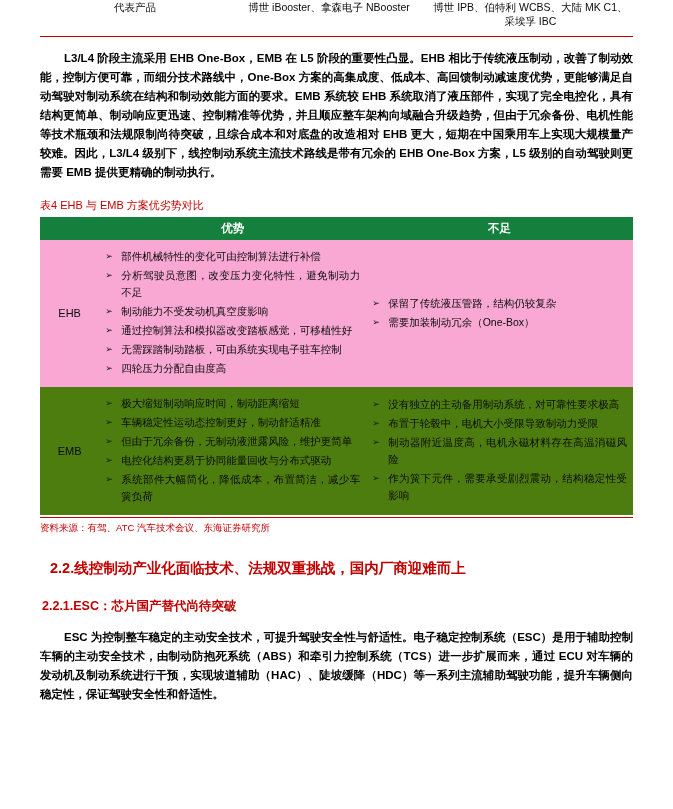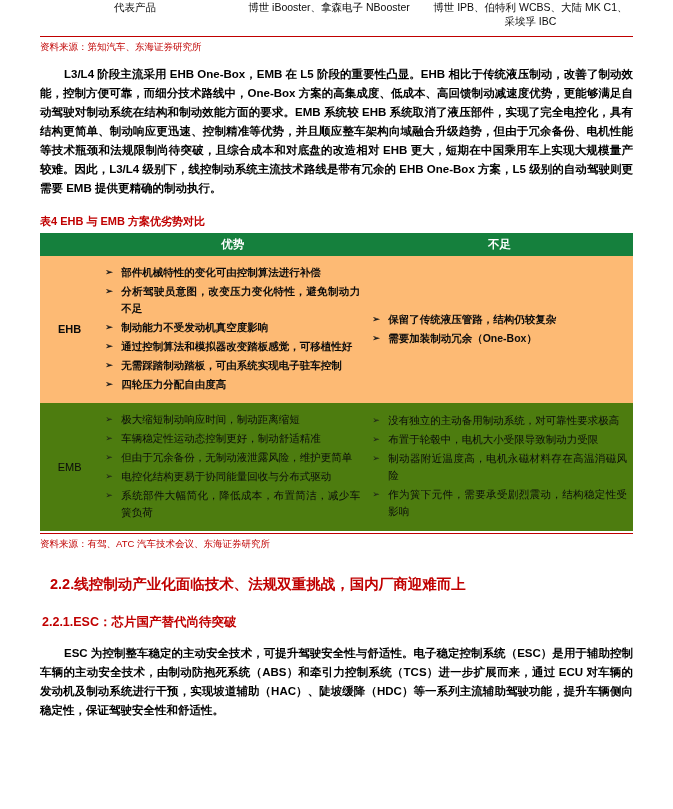--- a/index.html
+++ b/index.html
@@ -62,21 +62,21 @@
     margin: 12px 0 0 0;
     text-indent: 24px;
     color: #000000;
     font-weight: bold;
   }
 
   
   .table-caption {
     font-size: 11px;
     color: #c00000;
-    font-weight: bold;
+    font-weight: normal;
     margin: 16px 0 4px 0;
   }
 
   
   .cmp-table {
     width: 100%;
     border-collapse: collapse;
     table-layout: fixed;
   }
   .cmp-table thead th {
@@ -97,21 +97,21 @@
     padding: 8px 6px;
     font-size: 10.5px;
     line-height: 17px;
     color: #0b0b0b;
   }
   .cmp-table td.rowlabel {
     text-align: center;
     font-size: 11px;
     vertical-align: middle;
   }
-  .row-ehb td { background: #fdba74; font-weight: bold; }
+  .row-ehb td { background: #f9a8d4; }
   .row-emb td { background: #4d7c0f; }
 
   ul.arrow-list {
     list-style: none;
     margin: 0;
     padding: 0;
   }
   ul.arrow-list li {
     position: relative;
     padding-left: 16px;
@@ -153,21 +153,20 @@
     <tbody>
       <tr>
         <td class="label-col">代表产品</td>
         <td class="cell-2">博世 iBooster、拿森电子 NBooster</td>
         <td class="cell-4">博世 IPB、伯特利 WCBS、大陆 MK C1、采埃孚 IBC</td>
       </tr>
     </tbody>
   </table>
 
   <hr class="rule-red">
-  <div class="source-line">资料来源：第知汽车、东海证券研究所</div>
 
   <p class="body">L3/L4 阶段主流采用 EHB One-Box，EMB 在 L5 阶段的重要性凸显。EHB 相比于传统液压制动，改善了制动效能，控制方便可靠，而细分技术路线中，One-Box 方案的高集成度、低成本、高回馈制动减速度优势，更能够满足自动驾驶对制动系统在结构和制动效能方面的要求。EMB 系统较 EHB 系统取消了液压部件，实现了完全电控化，具有结构更简单、制动响应更迅速、控制精准等优势，并且顺应整车架构向域融合升级趋势，但由于冗余备份、电机性能等技术瓶颈和法规限制尚待突破，且综合成本和对底盘的改造相对 EHB 更大，短期在中国乘用车上实现大规模量产较难。因此，L3/L4 级别下，线控制动系统主流技术路线是带有冗余的 EHB One-Box 方案，L5 级别的自动驾驶则更需要 EMB 提供更精确的制动执行。</p>
 
   <div class="table-caption">表4  EHB 与 EMB 方案优劣势对比</div>
 
   <table class="cmp-table">
     <thead>
       <tr>
         <th class="th-rowlabel"></th>
         <th class="th-pros">优势</th>

